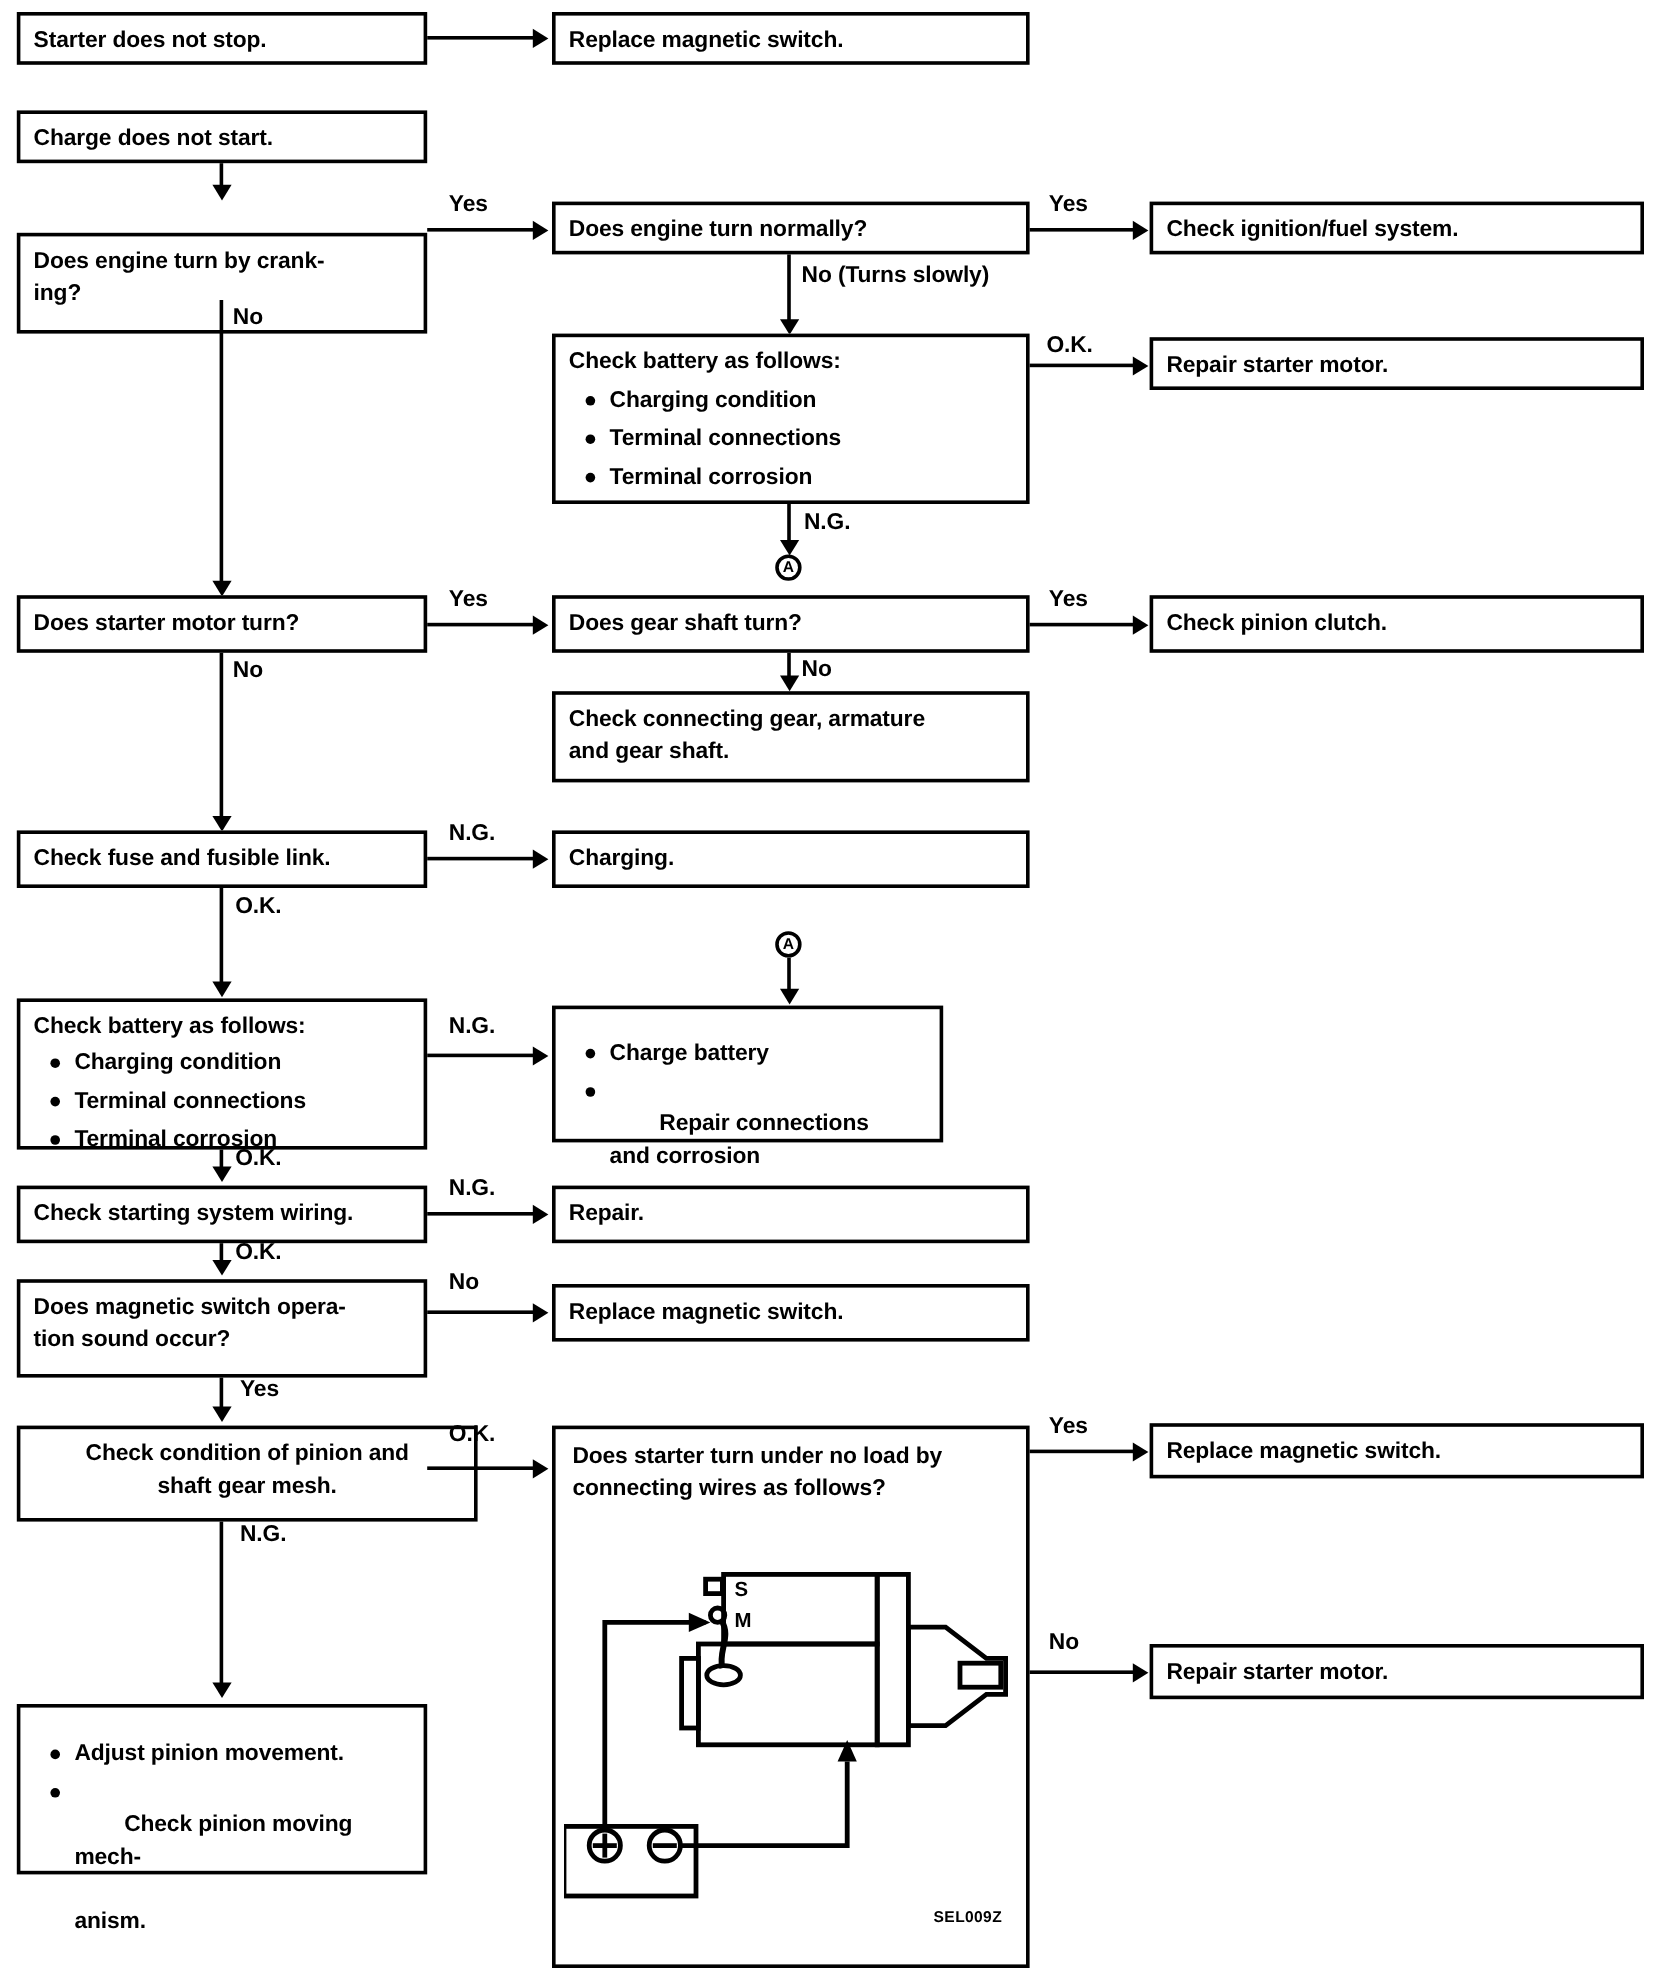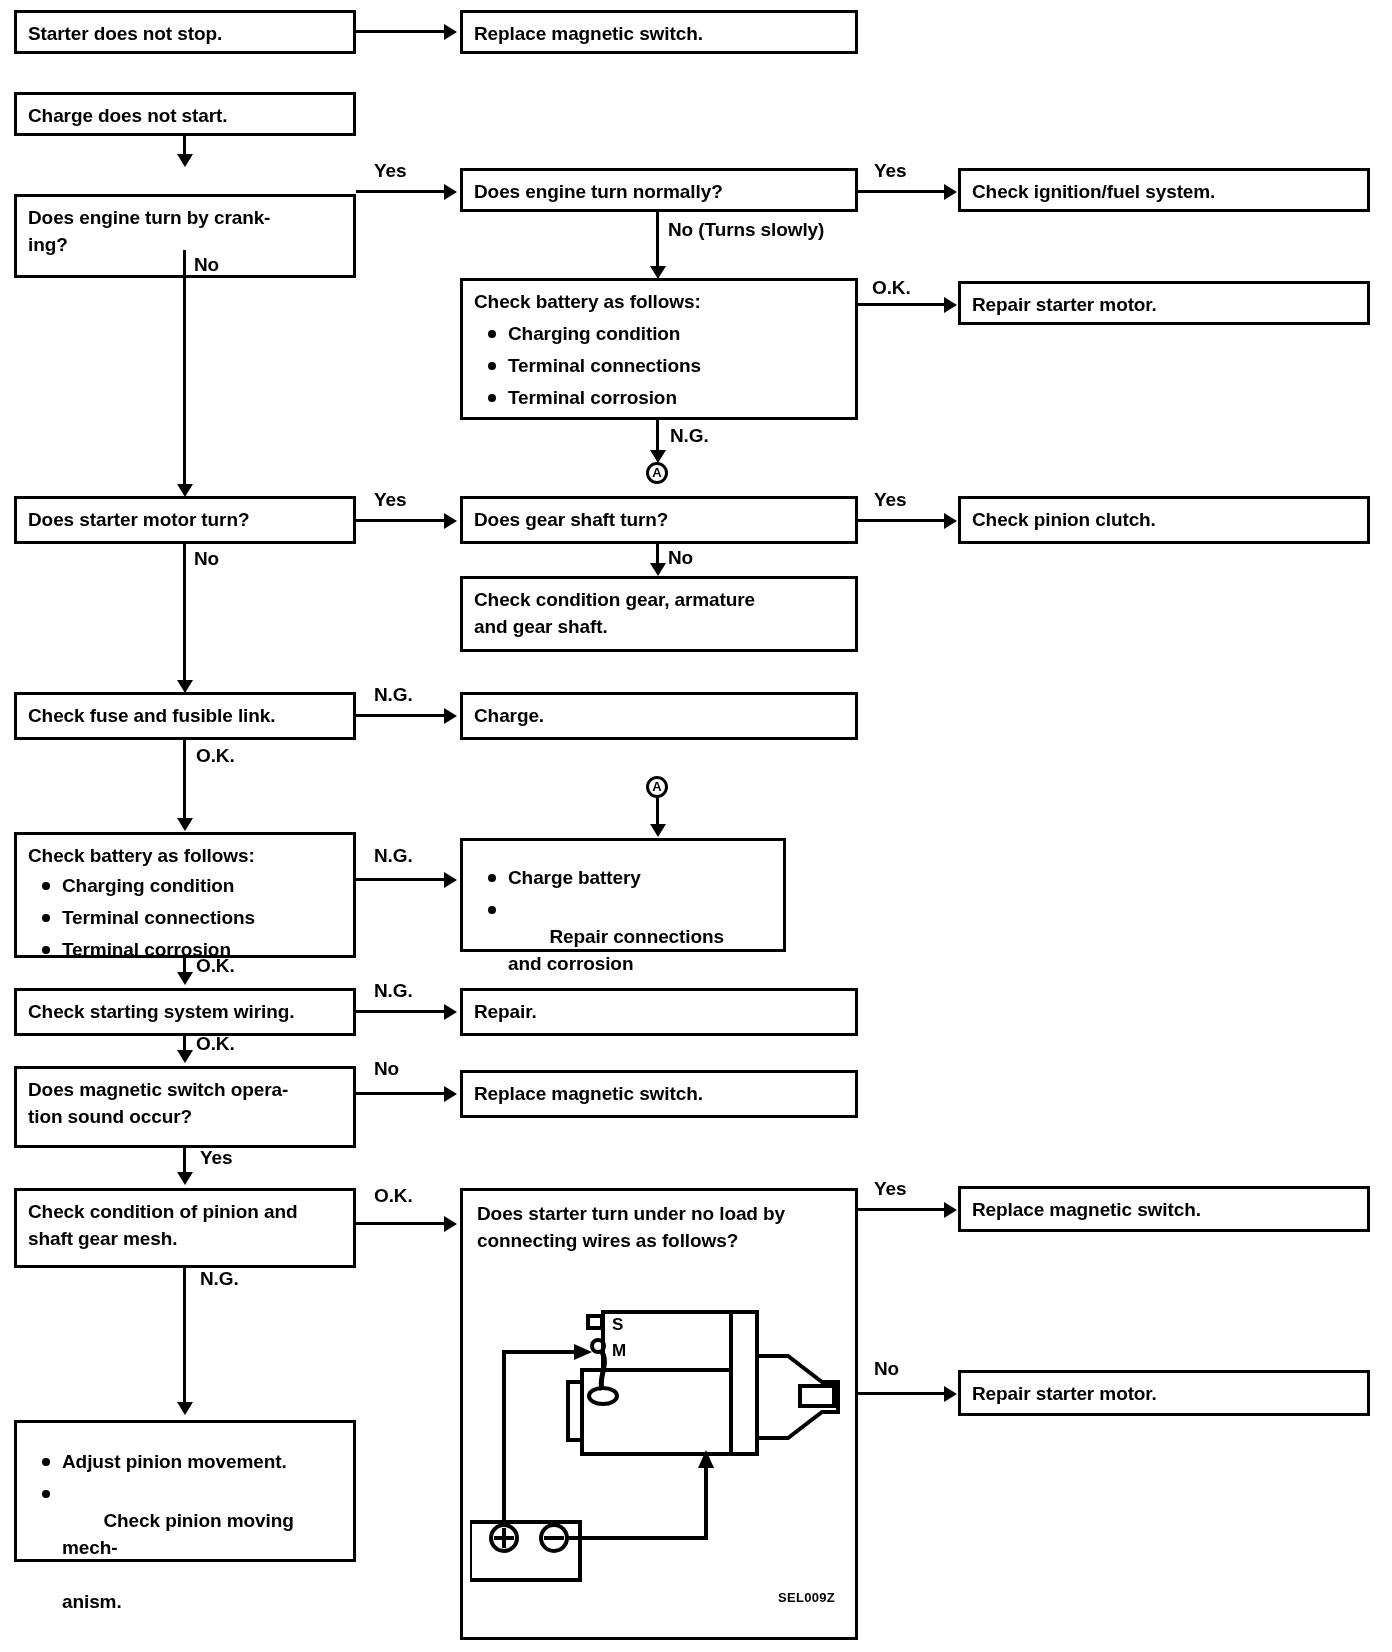--- a/index.html
+++ b/index.html
@@ -179,38 +179,38 @@
 
   <div class="box" style="left:958px;top:496px;width:412px;height:48px;">
     <span class="ln">Check pinion clutch.</span>
   </div>
 
   <div class="vline" style="left:656px;top:544px;height:26px;"></div>
   <div class="arrow-d" style="left:650px;top:563px;"></div>
   <div class="lbl" style="left:668px;top:547px;">No</div>
 
   <div class="box" style="left:460px;top:576px;width:398px;height:76px;">
-    <span class="ln">Check condition gear, armature</span>
+    <span class="ln">Check connecting gear, armature</span>
     <span class="ln">and gear shaft.</span>
   </div>
 
   <div class="vline" style="left:183px;top:544px;height:142px;"></div>
   <div class="arrow-d" style="left:177px;top:680px;"></div>
   <div class="lbl" style="left:194px;top:548px;">No</div>
 
   <div class="box" style="left:14px;top:692px;width:342px;height:48px;">
     <span class="ln">Check fuse and fusible link.</span>
   </div>
 
   <div class="lbl" style="left:374px;top:684px;">N.G.</div>
   <div class="hline" style="left:356px;top:714px;width:90px;"></div>
   <div class="arrow-r" style="left:444px;top:708px;"></div>
 
   <div class="box" style="left:460px;top:692px;width:398px;height:48px;">
-    <span class="ln">Charge.</span>
+    <span class="ln">Charging.</span>
   </div>
 
   <div class="vline" style="left:183px;top:740px;height:86px;"></div>
   <div class="arrow-d" style="left:177px;top:818px;"></div>
   <div class="lbl" style="left:196px;top:745px;">O.K.</div>
 
   <div class="conn-a" style="left:646px;top:776px;">A</div>
   <div class="vline" style="left:656px;top:798px;height:32px;"></div>
   <div class="arrow-d" style="left:650px;top:824px;"></div>
 
@@ -266,21 +266,21 @@
   <div class="arrow-r" style="left:444px;top:1086px;"></div>
 
   <div class="box" style="left:460px;top:1070px;width:398px;height:48px;">
     <span class="ln">Replace magnetic switch.</span>
   </div>
 
   <div class="vline" style="left:183px;top:1148px;height:32px;"></div>
   <div class="arrow-d" style="left:177px;top:1172px;"></div>
   <div class="lbl" style="left:200px;top:1147px;">Yes</div>
 
-  <div class="box" style="left:14px;top:1188px;width:342px;height:80px;">
+  <div class="box" style="left:14px;top:1188px;width:384px;height:80px;text-align:center;">
     <span class="ln">Check condition of pinion and</span>
     <span class="ln">shaft gear mesh.</span>
   </div>
 
   <div class="lbl" style="left:374px;top:1185px;">O.K.</div>
   <div class="hline" style="left:356px;top:1222px;width:90px;"></div>
   <div class="arrow-r" style="left:444px;top:1216px;"></div>
 
   <div class="box" style="left:460px;top:1188px;width:398px;height:452px;padding:10px 14px;">
     <span class="ln">Does starter turn under no load by</span>

